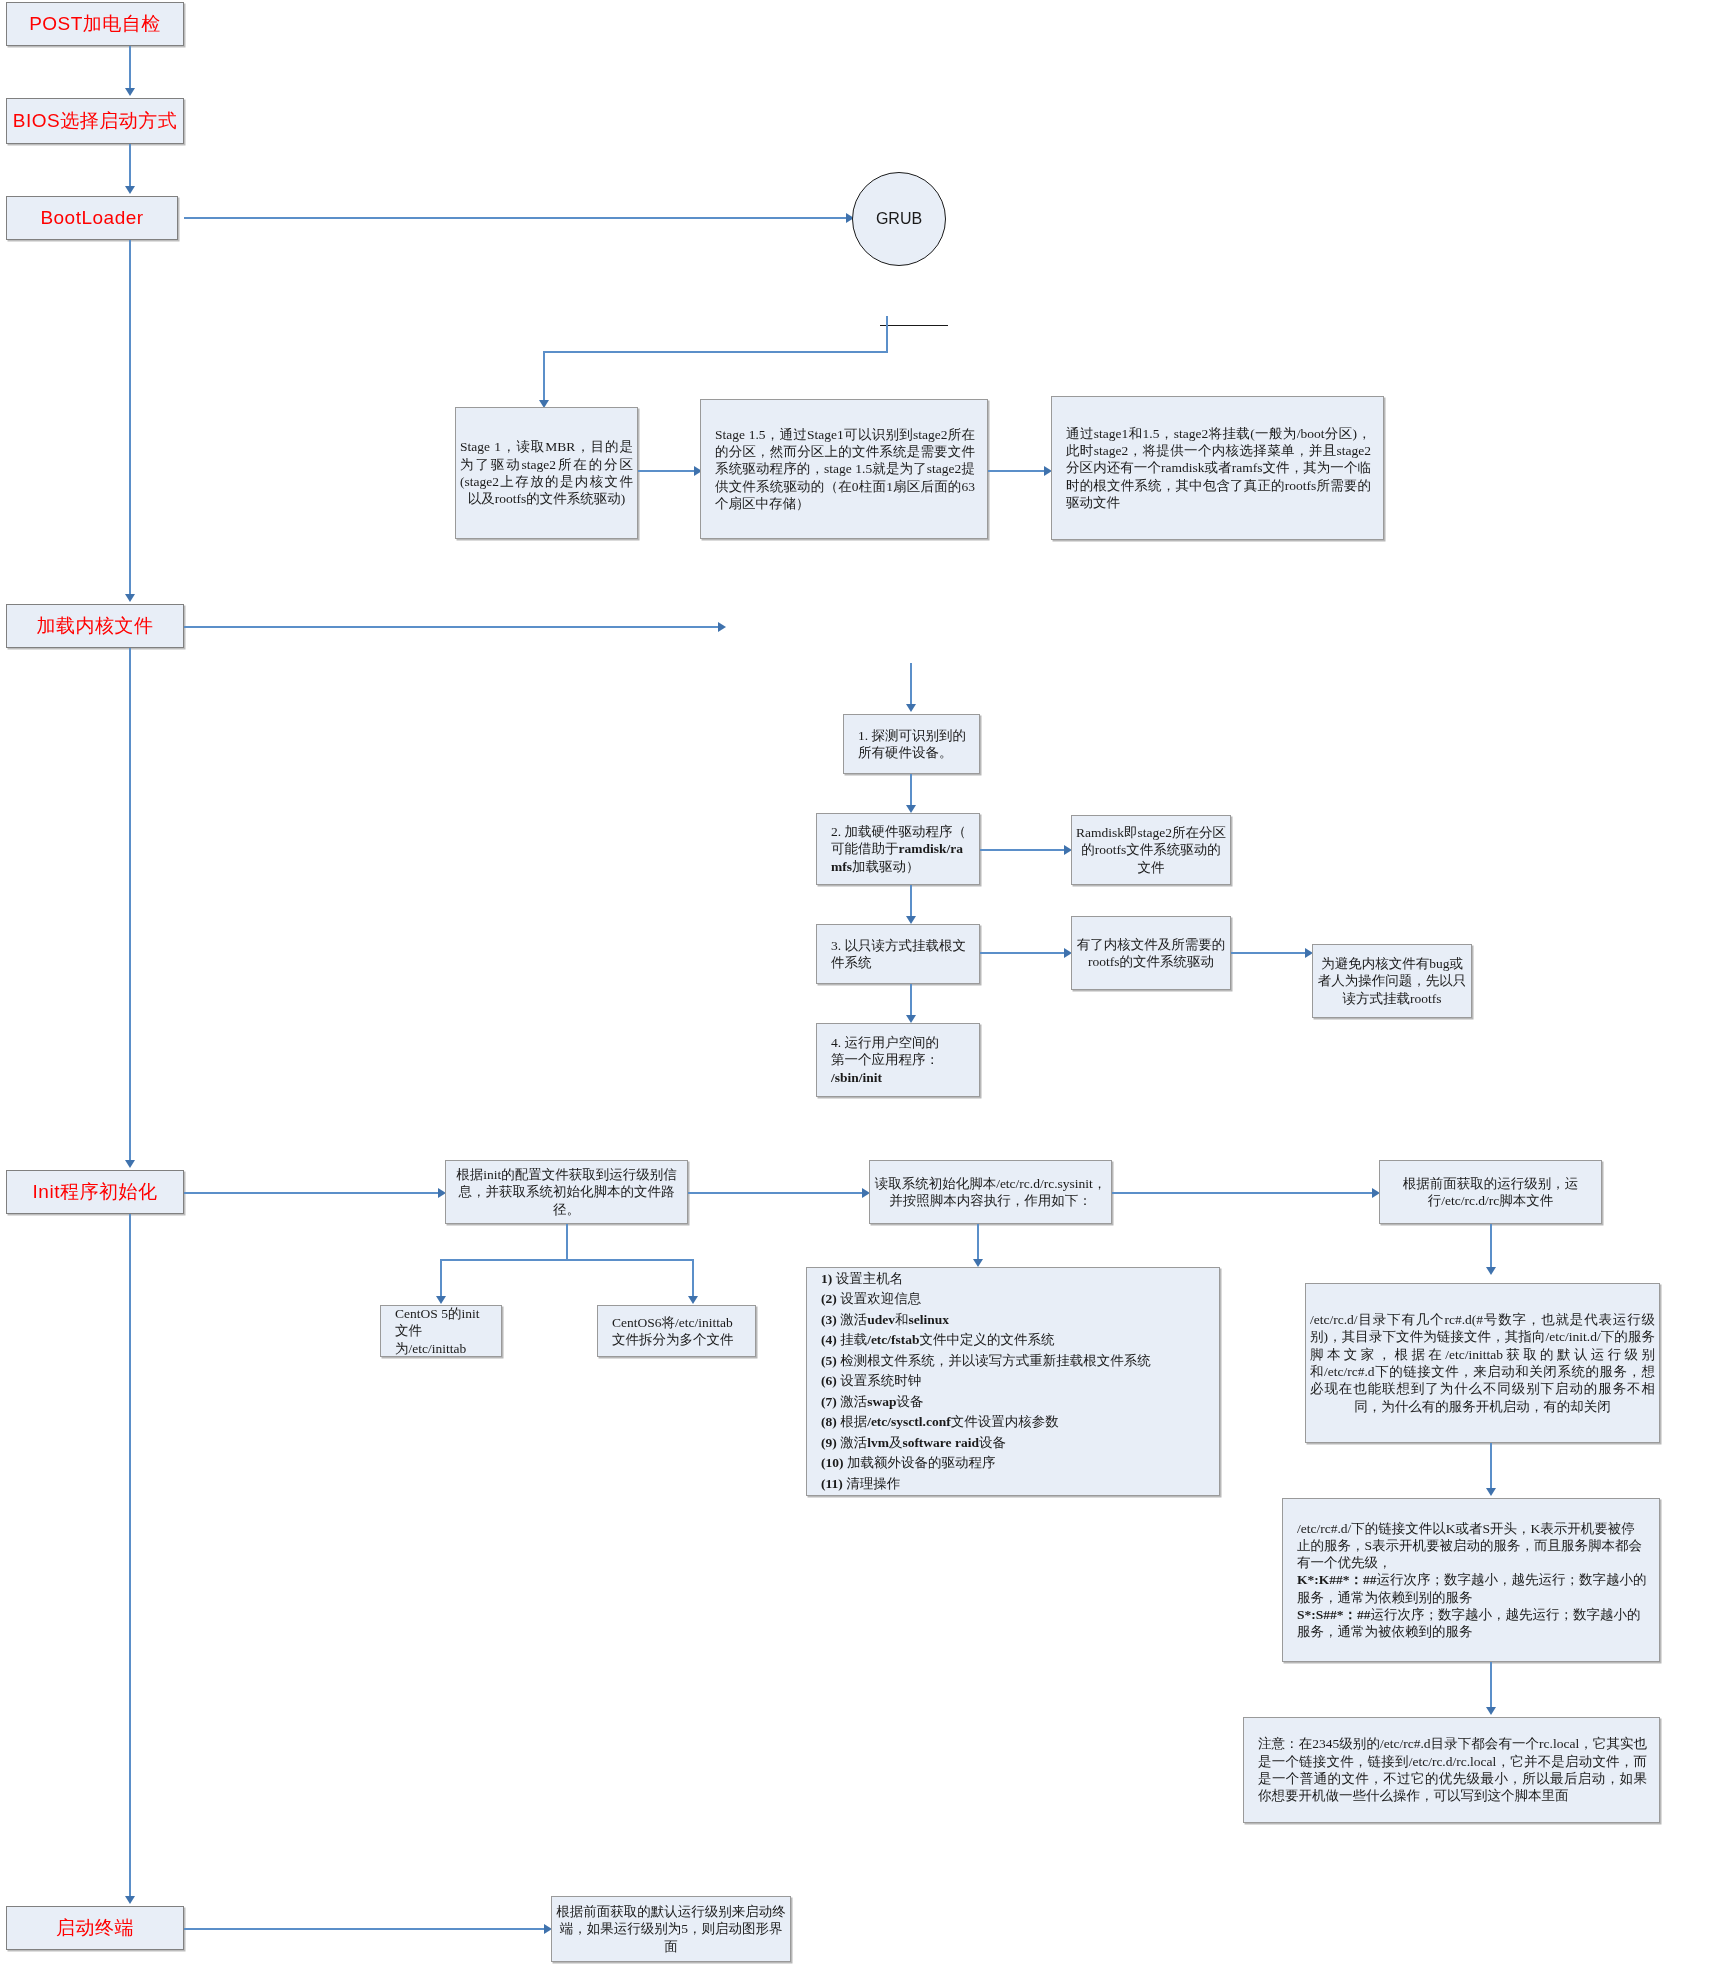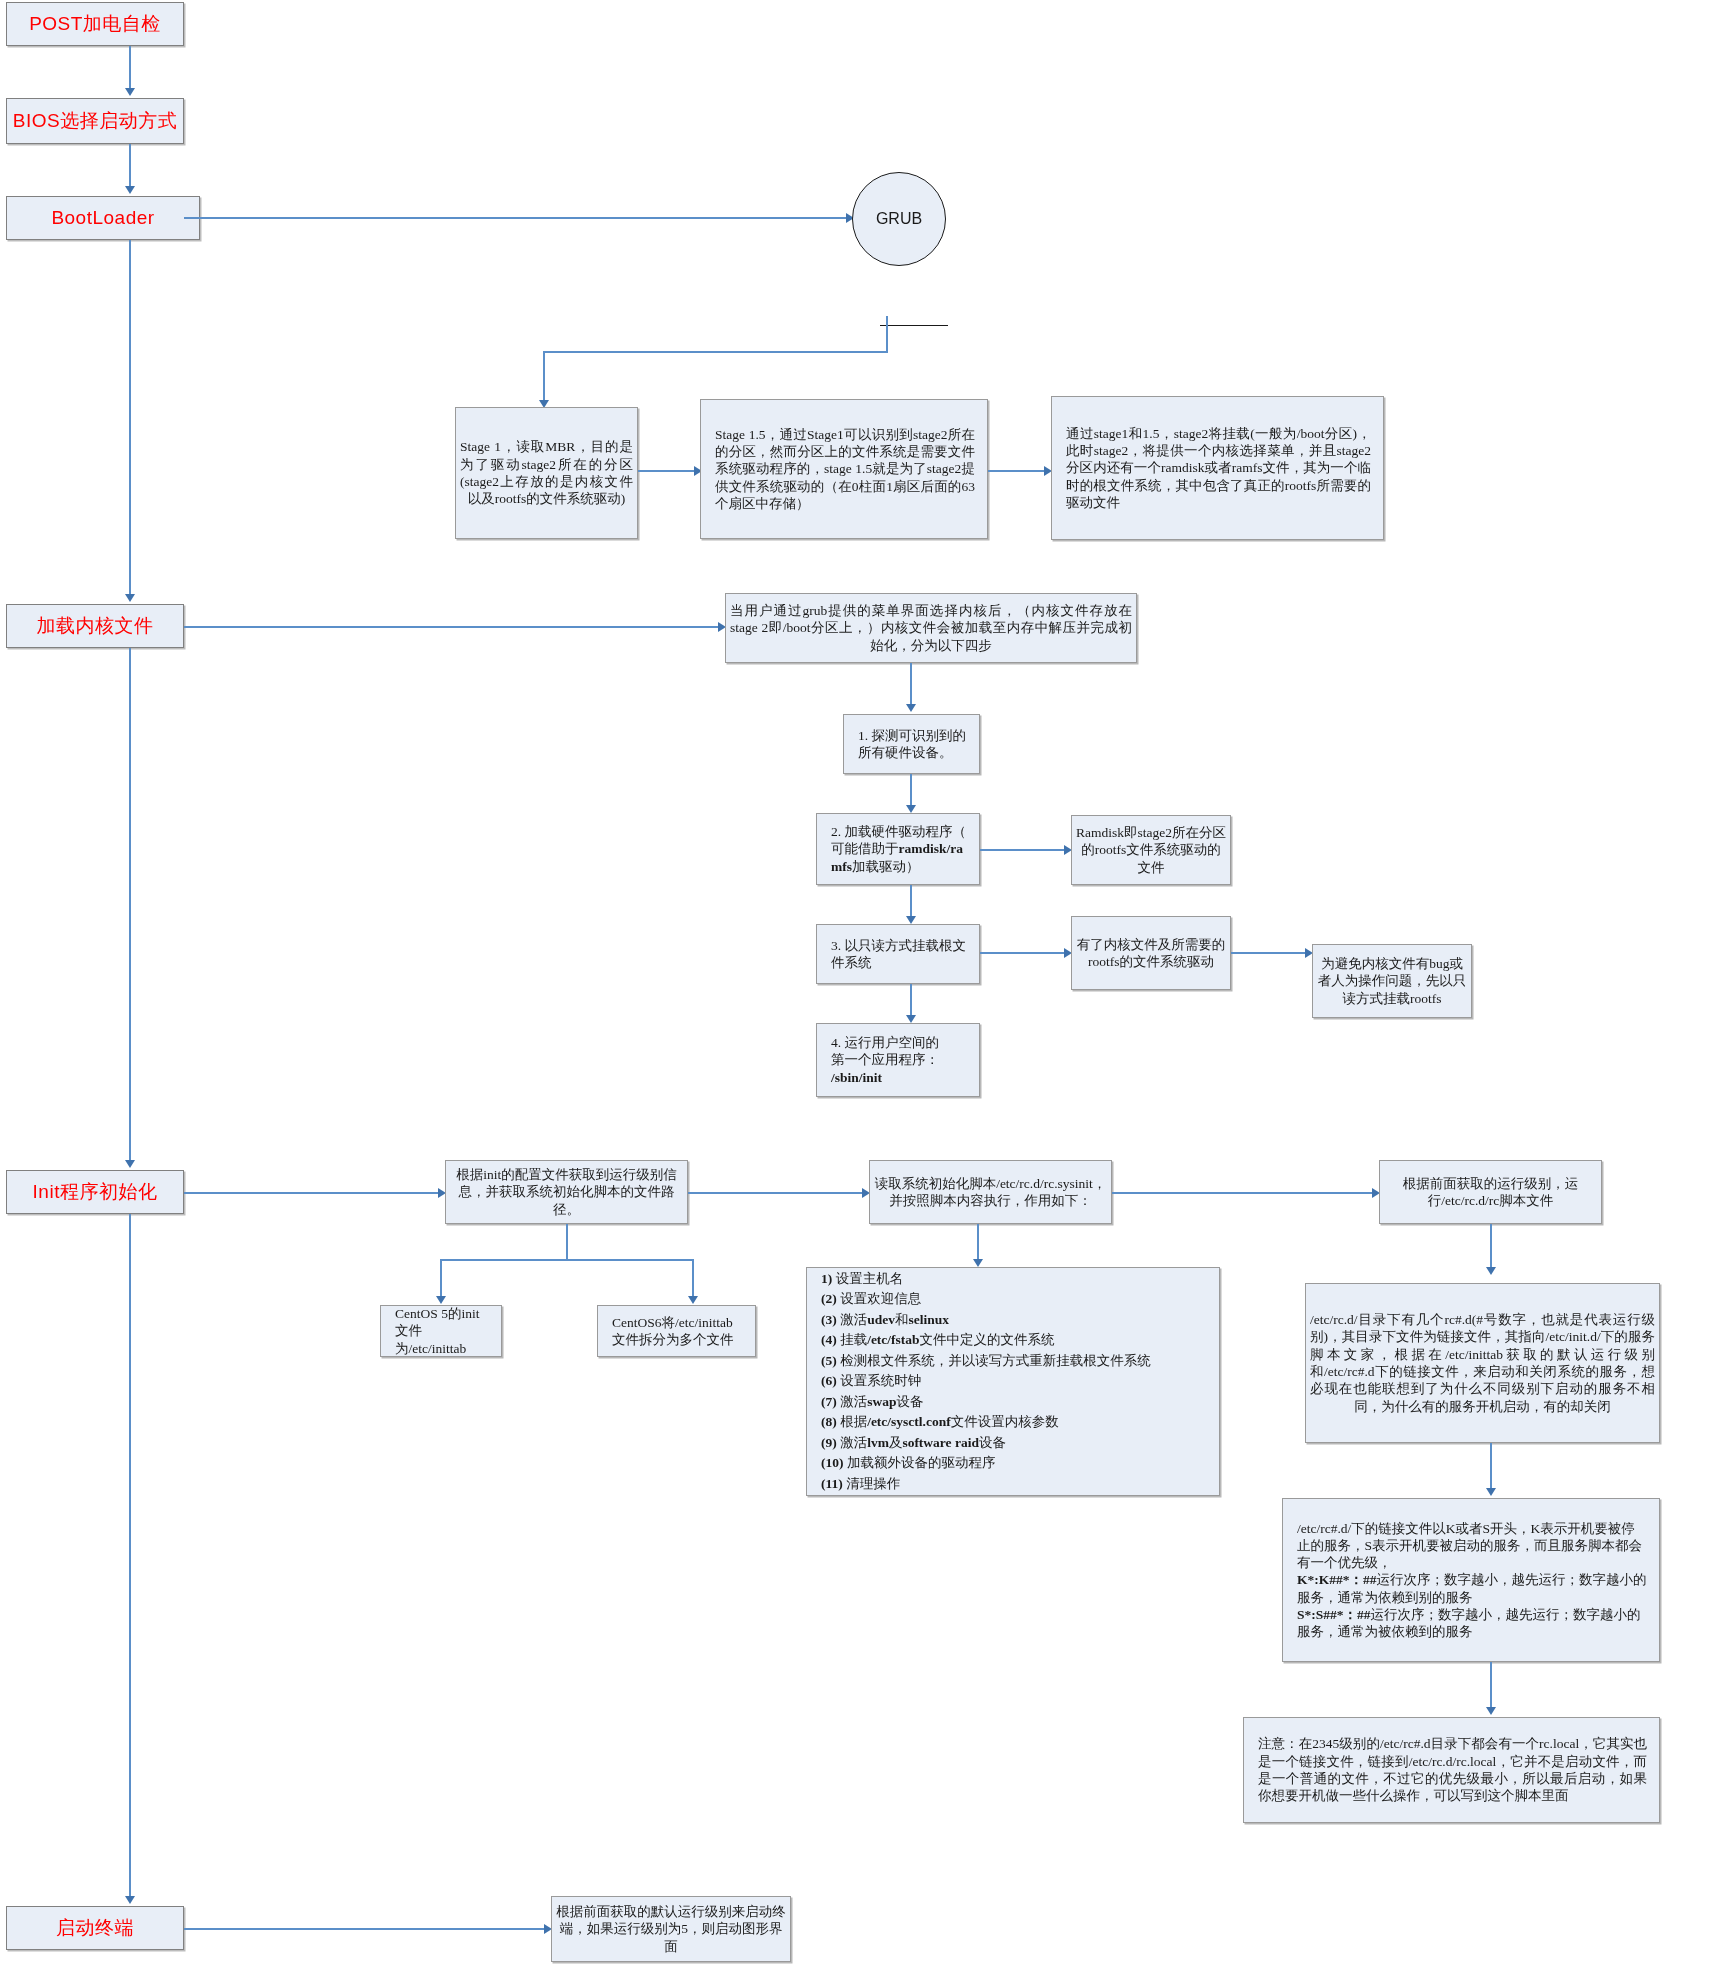--- a/index.html
+++ b/index.html
@@ -96,21 +96,21 @@
 <div id="canvas">
 
   <div class="node spine" style="left:6px;top:2px;width:178px;height:44px;">
     <span class="txt">POST加电自检</span>
   </div>
 
   <div class="node spine" style="left:6px;top:98px;width:178px;height:46px;">
     <span class="txt">BIOS选择启动方式</span>
   </div>
 
-  <div class="node spine" style="left:6px;top:196px;width:194px;height:44px;">
+  <div class="node spine" style="left:6px;top:196px;width:172px;height:44px;">
     <span class="txt">BootLoader</span>
   </div>
 
   <div class="node spine" style="left:6px;top:604px;width:178px;height:44px;">
     <span class="txt">加载内核文件</span>
   </div>
 
   <div class="node spine" style="left:6px;top:1170px;width:178px;height:44px;">
     <span class="txt">Init程序初始化</span>
   </div>
@@ -161,23 +161,20 @@
   <div class="h-line" style="left:988px;top:470px;width:62px;"></div>
   <div class="arrow-r" style="left:1044px;top:466px;"></div>
 
   <div class="node small serifish list-node" style="left:1051px;top:396px;width:333px;height:144px;">
     <span class="txt" style="text-align:justify;">通过stage1和1.5，stage2将挂载(一般为/boot分区)，此时stage2，将提供一个内核选择菜单，并且stage2分区内还有一个ramdisk或者ramfs文件，其为一个临时的根文件系统，其中包含了真正的rootfs所需要的驱动文件</span>
   </div>
 
   <div class="h-line" style="left:184px;top:626px;width:540px;"></div>
   <div class="arrow-r" style="left:718px;top:622px;"></div>
 
-  <div class="node small serifish" style="left:725px;top:593px;width:412px;height:70px;">
-    <span class="txt just">当用户通过grub提供的菜单界面选择内核后，（内核文件存放在stage 2即/boot分区上，）内核文件会被加载至内存中解压并完成初始化，分为以下四步</span>
-  </div>
 
   <div class="v-line" style="left:910px;top:663px;height:44px;"></div>
   <div class="arrow-d" style="left:906px;top:704px;"></div>
 
   <div class="node small serifish list-node" style="left:843px;top:714px;width:137px;height:60px;">
     <span class="txt">1. 探测可识别到的所有硬件设备。</span>
   </div>
 
   <div class="v-line" style="left:910px;top:774px;height:34px;"></div>
   <div class="arrow-d" style="left:906px;top:805px;"></div>

